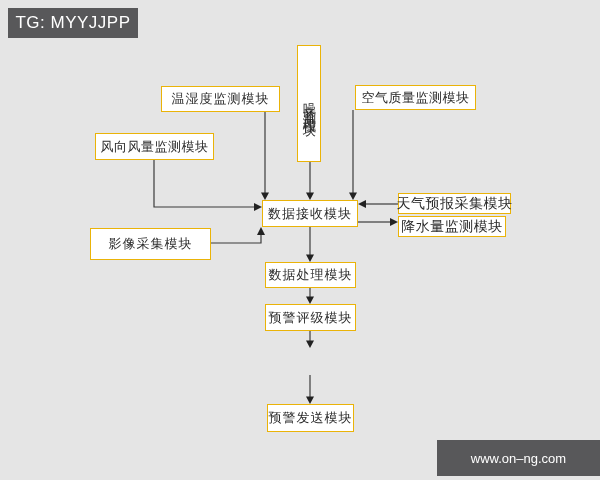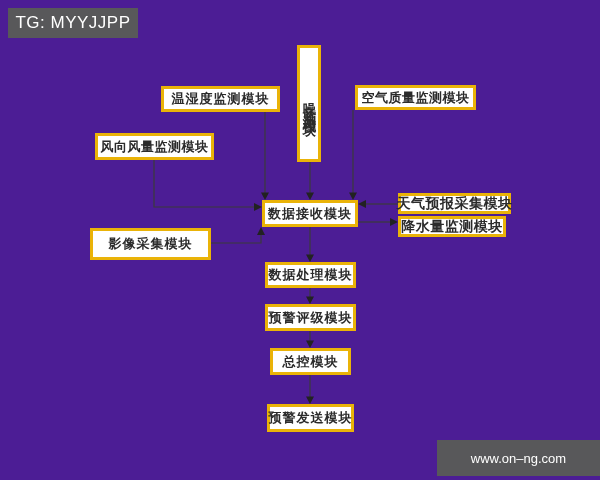--- a/index.html
+++ b/index.html
@@ -1,34 +1,34 @@
 <!DOCTYPE html>
 <html><head>
 <meta charset="utf-8">
 <style>
   html,body{margin:0;padding:0;}
   body{
     width:600px;height:480px;background:#ffffff;overflow:hidden;position:relative;
     font-family:"Liberation Serif","DejaVu Serif",serif;
   }
-  .canvas{position:absolute;left:0;top:0;width:600px;height:480px;background:#4c1d95;}
+  .canvas{position:absolute;left:0;top:0;width:600px;height:480px;background:#e5e5e5;}
   .tag{
     position:absolute;left:8px;top:8px;width:130px;height:30px;
     background:#58585a;color:#fff;display:flex;align-items:center;justify-content:center;
     font-family:"Liberation Sans","DejaVu Sans",sans-serif;font-size:17px;letter-spacing:0.5px;
   }
   .watermark{
     position:absolute;left:437px;top:440px;width:163px;height:36px;
     background:#58585a;color:#fff;display:flex;align-items:center;justify-content:center;
     font-family:"Liberation Sans","DejaVu Sans",sans-serif;font-size:13px;
   }
   .node{
-    position:absolute;background:#ffffff;border:3px solid #eab308;color:#2b2b2b;
+    position:absolute;background:#ffffff;border:1px solid #eab308;color:#2b2b2b;
     display:flex;align-items:center;justify-content:center;
-    font-size:13px;letter-spacing:1px;box-sizing:border-box;white-space:nowrap;font-weight:bold;
+    font-size:13px;letter-spacing:1px;box-sizing:border-box;white-space:nowrap;
   }
   .node.small{font-size:14px;letter-spacing:0.5px;}
   .node.vertical{
     writing-mode:vertical-rl;text-orientation:upright;letter-spacing:4px;
     font-size:13.5px;
   }
   #noise{left:297px;top:45px;width:24px;height:117px;}
   #temp_humidity{left:161px;top:86px;width:119px;height:26px;}
   #air_quality{left:355px;top:85px;width:121px;height:25px;letter-spacing:0.5px;}
   #wind{left:95px;top:133px;width:119px;height:27px;letter-spacing:0.5px;}
@@ -113,16 +113,15 @@
   <div class="node vertical" id="noise">噪音监测模块</div>
   <div class="node" id="temp_humidity">温湿度监测模块</div>
   <div class="node" id="air_quality">空气质量监测模块</div>
   <div class="node" id="wind">风向风量监测模块</div>
   <div class="node" id="data_receive">数据接收模块</div>
   <div class="node small" id="weather_forecast">天气预报采集模块</div>
   <div class="node small" id="precipitation">降水量监测模块</div>
   <div class="node" id="image_capture">影像采集模块</div>
   <div class="node" id="data_process">数据处理模块</div>
   <div class="node" id="warning_rating">预警评级模块</div>
-  <div class="node" id="main_control">总控模块</div>
   <div class="node" id="warning_send">预警发送模块</div>
 
 </div>
 
 </body></html>

